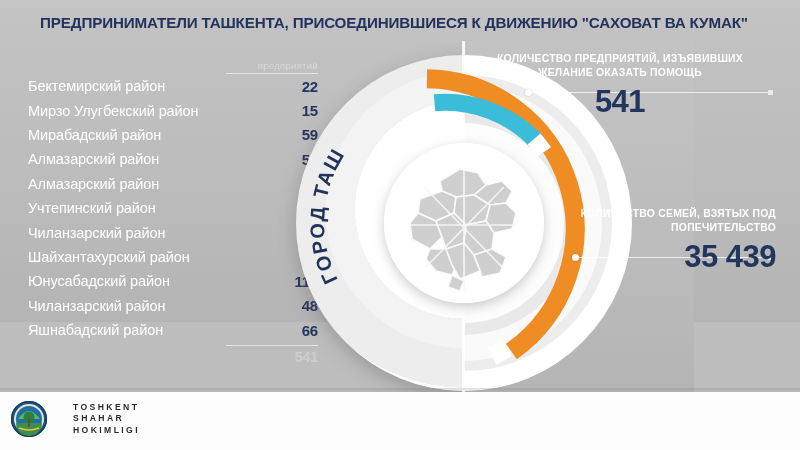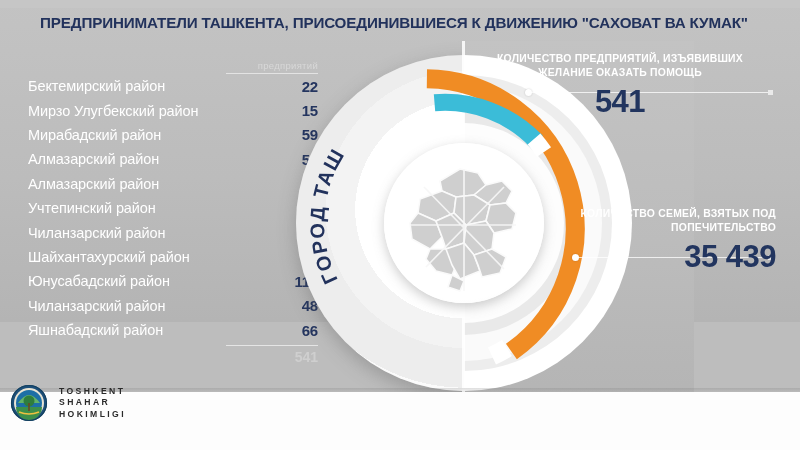--- a/index.html
+++ b/index.html
@@ -125,21 +125,21 @@
     position:absolute; height:1px; background:rgba(255,255,255,.75);
   }
   .lead-dot{
     position:absolute; width:7px; height:7px; border-radius:50%;
     background:#ffffff; box-shadow:0 0 2px rgba(0,0,0,.2);
   }
   .lead-sq{
     position:absolute; width:5px; height:5px; background:#eaeaea;
   }
   
-  .footer{ position:absolute; left:10px; top:384px; display:flex; align-items:center; gap:11px; }
+  .footer{ position:absolute; left:10px; top:400px; display:flex; align-items:center; gap:25px; }
   .emblem{ width:38px; height:38px; border-radius:50%; position:relative; }
   .ftext{
     font-size:8.6px; font-weight:bold; color:#2a2a2a;
     letter-spacing:2.4px; line-height:11.5px;
   }
 </style>
 </head>
 <body>
 
 <div id="stage">

